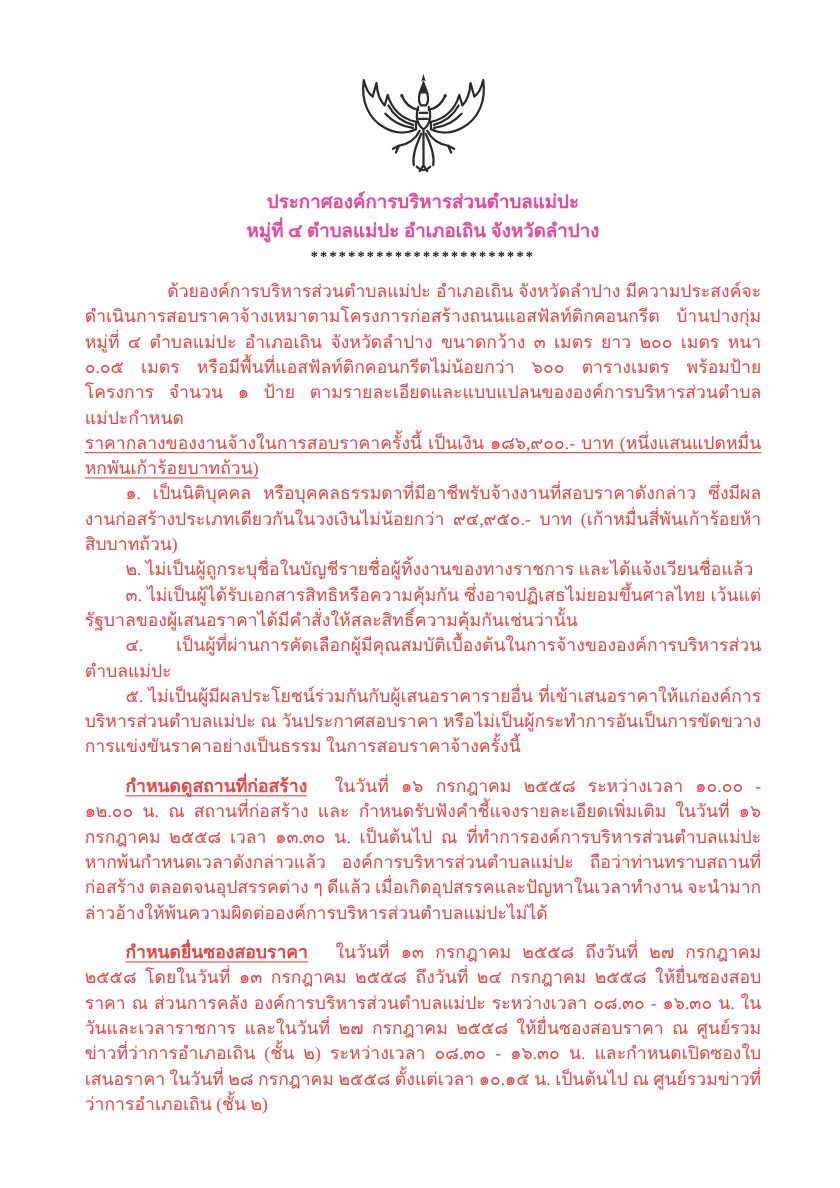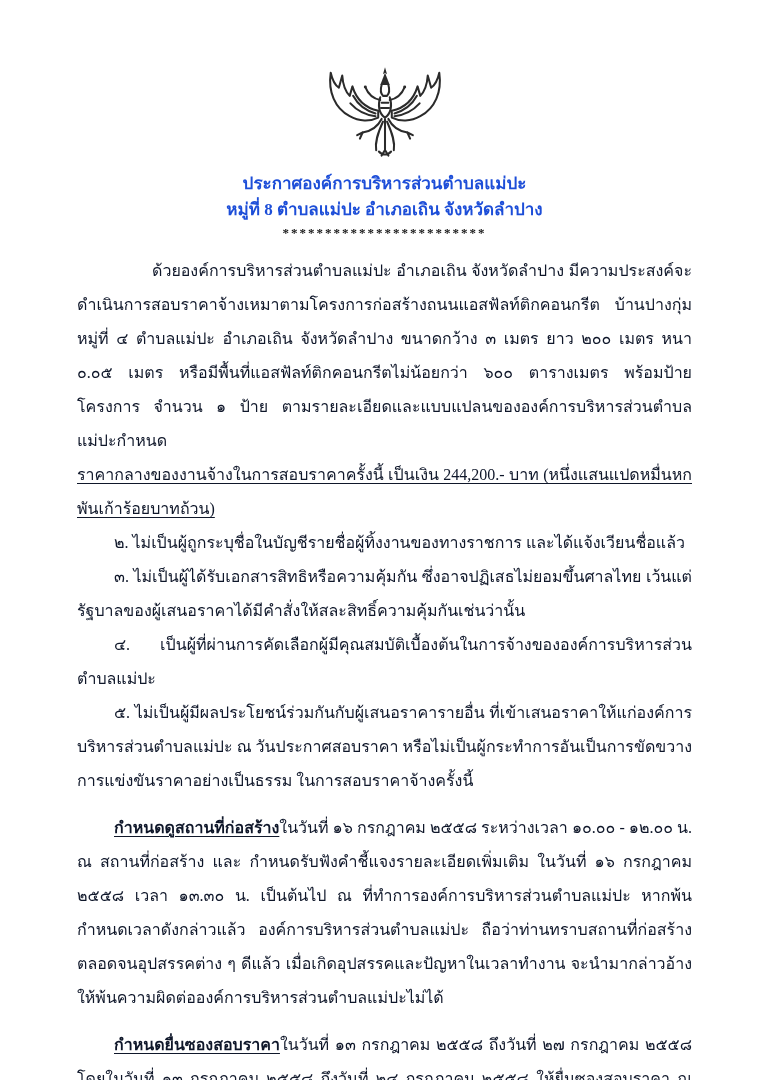--- a/index.html
+++ b/index.html
@@ -25,48 +25,48 @@
     padding-top: 66px;
   }
   .doc-header {
     margin-top: 10px;
     text-align: center;
   }
   .h-line {
     font-weight: bold;
     font-size: 17px;
     line-height: 26px;
-    color: #1d4ed8;
+    color: #ec4899;
   }
   .stars {
     font-weight: bold;
     font-size: 13px;
     letter-spacing: 2px;
     line-height: 16px;
     margin-top: 2px;
     color: #161616;
   }
   .para {
     margin: 0;
     font-size: 16px;
-    line-height: 34px;
+    line-height: 23px;
     text-align: justify;
-    color: #0f172a;
+    color: #ef4444;
   }
   .indent-lg { text-indent: 75px; }
   .indent-sm { text-indent: 37px; }
   .gap-sm { margin-top: 10px; }
   .gap-md { margin-top: 13px; }
   .u {
     text-decoration: underline;
     text-decoration-thickness: 1px;
     text-underline-offset: 3px;
   }
   .b { font-weight: bold; }
-  .lead { margin-right: 0; }
+  .lead { margin-right: 25px; }
   .first-body { margin-top: 13px; }
   svg.garuda { display: block; }
 </style>
 </head>
 <body>
 
 <div class="page">
 
   <div class="emblem-row">
     <svg class="garuda" width="136" height="95" viewBox="0 0 200 140" aria-hidden="true">
@@ -98,29 +98,30 @@
         <path d="M100,2 L103,12 L100,10 L97,12 Z"></path>
         <path d="M100,10 L107,28 L93,28 Z"></path>
         <circle cx="71" cy="31" r="2.2"></circle>
         <circle cx="129" cy="31" r="2.2"></circle>
       </g>
     </svg>
   </div>
 
   <div class="doc-header">
     <div class="h-line">ประกาศองค์การบริหารส่วนตำบลแม่ปะ</div>
-    <div class="h-line">หมู่ที่ 8  ตำบลแม่ปะ  อำเภอเถิน  จังหวัดลำปาง</div>
+    <div class="h-line">หมู่ที่ ๔  ตำบลแม่ปะ  อำเภอเถิน  จังหวัดลำปาง</div>
     <div class="stars">************************</div>
   </div>
 
   <p class="para indent-lg first-body">ด้วยองค์การบริหารส่วนตำบลแม่ปะ อำเภอเถิน จังหวัดลำปาง มีความประสงค์จะดำเนินการสอบราคาจ้างเหมาตามโครงการก่อสร้างถนนแอสฟัลท์ติกคอนกรีต บ้านปางกุ่ม หมู่ที่ ๔ ตำบลแม่ปะ อำเภอเถิน จังหวัดลำปาง ขนาดกว้าง ๓ เมตร ยาว ๒๐๐ เมตร หนา ๐.๐๕ เมตร หรือมีพื้นที่แอสฟัลท์ติกคอนกรีตไม่น้อยกว่า ๖๐๐ ตารางเมตร พร้อมป้ายโครงการ จำนวน ๑ ป้าย ตามรายละเอียดและแบบแปลนขององค์การบริหารส่วนตำบลแม่ปะกำหนด</p>
 
-  <p class="para"><span class="u">ราคากลางของงานจ้างในการสอบราคาครั้งนี้ เป็นเงิน 244,200.- บาท (หนึ่งแสนแปดหมื่นหกพันเก้าร้อยบาทถ้วน)</span></p>
+  <p class="para"><span class="u">ราคากลางของงานจ้างในการสอบราคาครั้งนี้ เป็นเงิน ๑๘๖,๙๐๐.- บาท (หนึ่งแสนแปดหมื่นหกพันเก้าร้อยบาทถ้วน)</span></p>
 
 
+  <p class="para indent-sm">๑. เป็นนิติบุคคล หรือบุคคลธรรมดาที่มีอาชีพรับจ้างงานที่สอบราคาดังกล่าว ซึ่งมีผลงานก่อสร้างประเภทเดียวกันในวงเงินไม่น้อยกว่า ๙๔,๙๕๐.- บาท (เก้าหมื่นสี่พันเก้าร้อยห้าสิบบาทถ้วน)</p>
   <p class="para indent-sm">๒. ไม่เป็นผู้ถูกระบุชื่อในบัญชีรายชื่อผู้ทิ้งงานของทางราชการ และได้แจ้งเวียนชื่อแล้ว</p>
   <p class="para indent-sm">๓. ไม่เป็นผู้ได้รับเอกสารสิทธิหรือความคุ้มกัน ซึ่งอาจปฏิเสธไม่ยอมขึ้นศาลไทย เว้นแต่รัฐบาลของผู้เสนอราคาได้มีคำสั่งให้สละสิทธิ์ความคุ้มกันเช่นว่านั้น</p>
   <p class="para indent-sm">๔. เป็นผู้ที่ผ่านการคัดเลือกผู้มีคุณสมบัติเบื้องต้นในการจ้างขององค์การบริหารส่วนตำบลแม่ปะ</p>
   <p class="para indent-sm">๕. ไม่เป็นผู้มีผลประโยชน์ร่วมกันกับผู้เสนอราคารายอื่น ที่เข้าเสนอราคาให้แก่องค์การบริหารส่วนตำบลแม่ปะ ณ วันประกาศสอบราคา หรือไม่เป็นผู้กระทำการอันเป็นการขัดขวางการแข่งขันราคาอย่างเป็นธรรม ในการสอบราคาจ้างครั้งนี้</p>
 
   <p class="para indent-sm gap-md"><span class="u b lead">กำหนดดูสถานที่ก่อสร้าง</span><span>ในวันที่ ๑๖ กรกฎาคม ๒๕๕๘ ระหว่างเวลา ๑๐.๐๐ - ๑๒.๐๐ น. ณ สถานที่ก่อสร้าง และ กำหนดรับฟังคำชี้แจงรายละเอียดเพิ่มเติม ในวันที่ ๑๖ กรกฎาคม ๒๕๕๘ เวลา ๑๓.๓๐ น. เป็นต้นไป ณ ที่ทำการองค์การบริหารส่วนตำบลแม่ปะ หากพ้นกำหนดเวลาดังกล่าวแล้ว องค์การบริหารส่วนตำบลแม่ปะ ถือว่าท่านทราบสถานที่ก่อสร้าง ตลอดจนอุปสรรคต่าง ๆ ดีแล้ว เมื่อเกิดอุปสรรคและปัญหาในเวลาทำงาน จะนำมากล่าวอ้างให้พ้นความผิดต่อองค์การบริหารส่วนตำบลแม่ปะไม่ได้</span></p>
 
   <p class="para indent-sm gap-md"><span class="u b lead">กำหนดยื่นซองสอบราคา</span><span>ในวันที่ ๑๓ กรกฎาคม ๒๕๕๘ ถึงวันที่ ๒๗ กรกฎาคม ๒๕๕๘ โดยในวันที่ ๑๓ กรกฎาคม ๒๕๕๘ ถึงวันที่ ๒๔ กรกฎาคม ๒๕๕๘ ให้ยื่นซองสอบราคา ณ ส่วนการคลัง องค์การบริหารส่วนตำบลแม่ปะ ระหว่างเวลา ๐๘.๓๐ - ๑๖.๓๐ น. ในวันและเวลาราชการ และในวันที่ ๒๗ กรกฎาคม ๒๕๕๘ ให้ยื่นซองสอบราคา ณ ศูนย์รวมข่าวที่ว่าการอำเภอเถิน (ชั้น ๒) ระหว่างเวลา ๐๘.๓๐ - ๑๖.๓๐ น. และกำหนดเปิดซองใบเสนอราคา ในวันที่ ๒๘ กรกฎาคม ๒๕๕๘ ตั้งแต่เวลา ๑๐.๑๕ น. เป็นต้นไป ณ ศูนย์รวมข่าวที่ว่าการอำเภอเถิน (ชั้น ๒)</span></p>
 
 </div>

